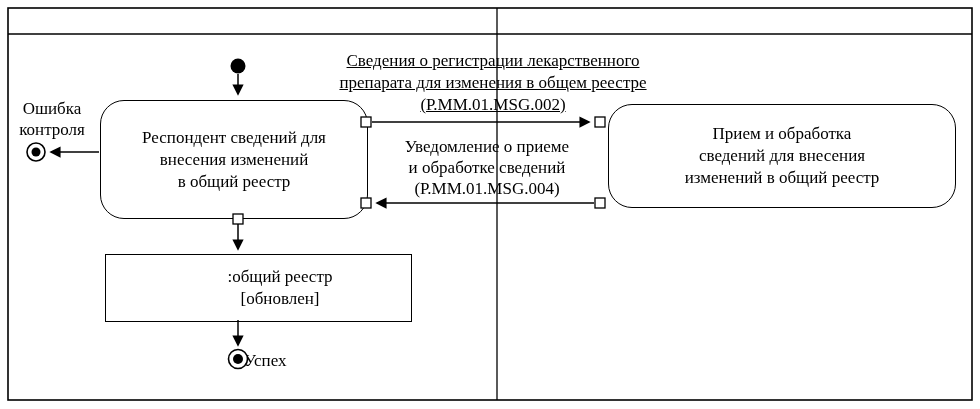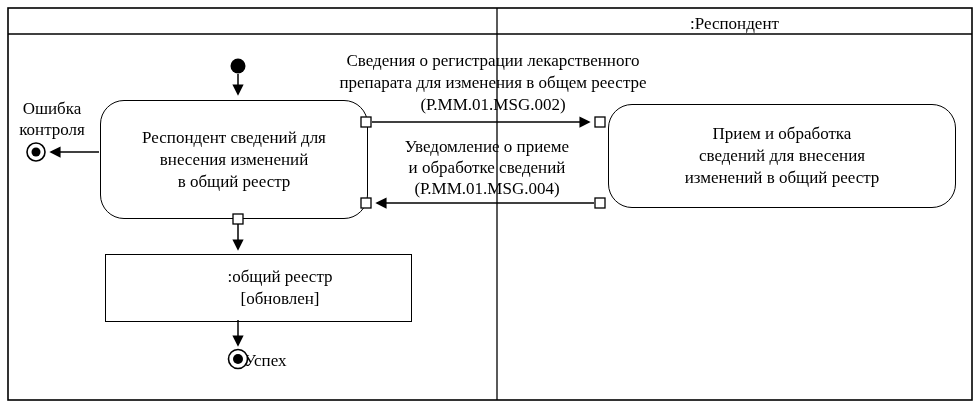--- a/index.html
+++ b/index.html
@@ -35,34 +35,33 @@
     left: 0;
     top: 0;
     pointer-events: none;
   }
 </style>
 </head>
 <body>
 
 <div class="diagram">
 
-  <div class="abs txt" style="left:497px; top:13px; width:475px;">:Респондент</div>
 
   <div class="abs txt" style="left:4px; top:98px; width:96px;">Ошибка
 контроля</div>
 
   <div class="abs box rounded" style="left:100px; top:100px; width:266px; height:117px;">Респондент сведений для
 внесения изменений
 в общий реестр</div>
 
   <div class="abs box rounded" style="left:608px; top:104px; width:346px; height:102px;">Прием и обработка
 сведений для внесения
 изменений в общий реестр</div>
 
-  <div class="abs txt" style="left:303px; top:50px; width:380px; line-height:22px;">Сведения о регистрации лекарственного
+  <div class="abs txt" style="left:303px; top:50px; width:380px; line-height:22px;text-decoration:underline;">Сведения о регистрации лекарственного
 препарата для изменения в общем реестре
 (Р.ММ.01.MSG.002)</div>
   <div class="abs txt" style="left:337px; top:136px; width:300px;">Уведомление о приеме
 и обработке сведений
 (Р.ММ.01.MSG.004)</div>
 
   <div class="abs box" style="left:105px; top:254px; width:262px; height:66px;padding-left:43px;">:общий реестр
 [обновлен]</div>
 
   <div class="abs" style="left:244px; top:351px;">Успех</div>

